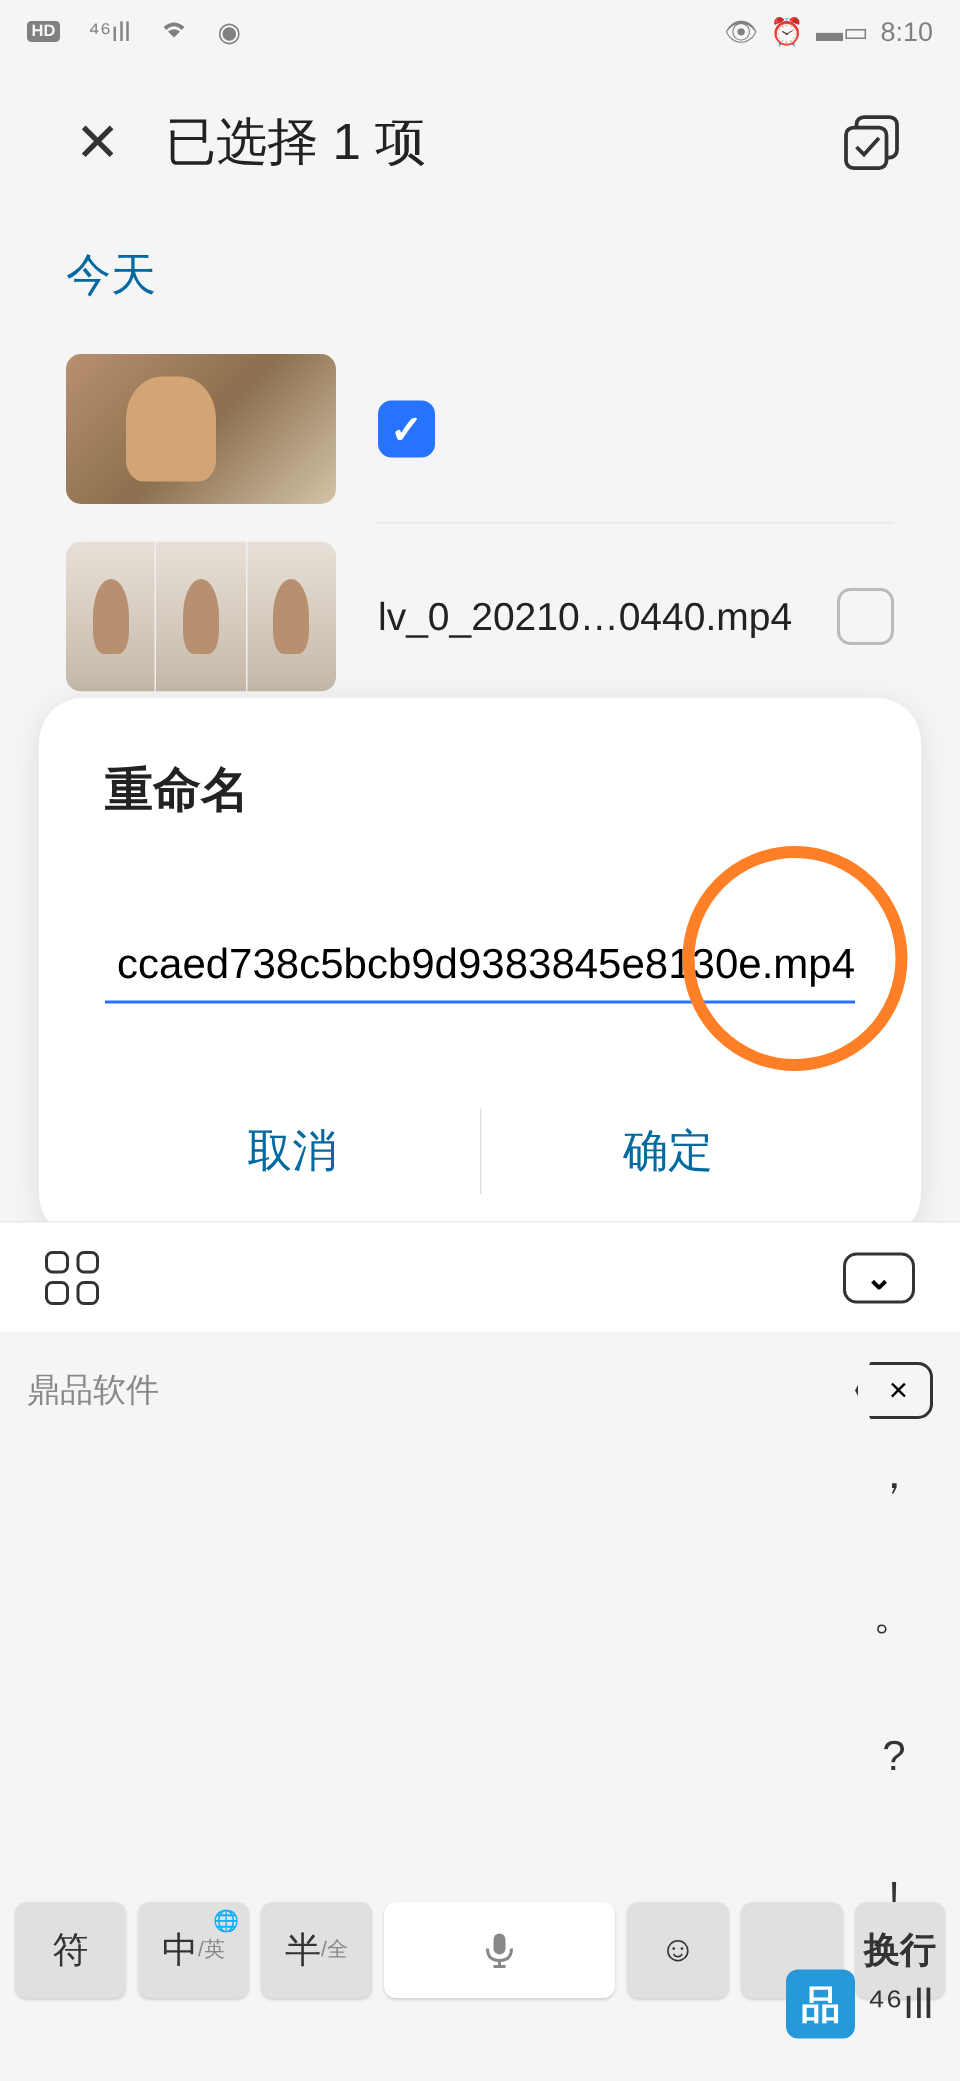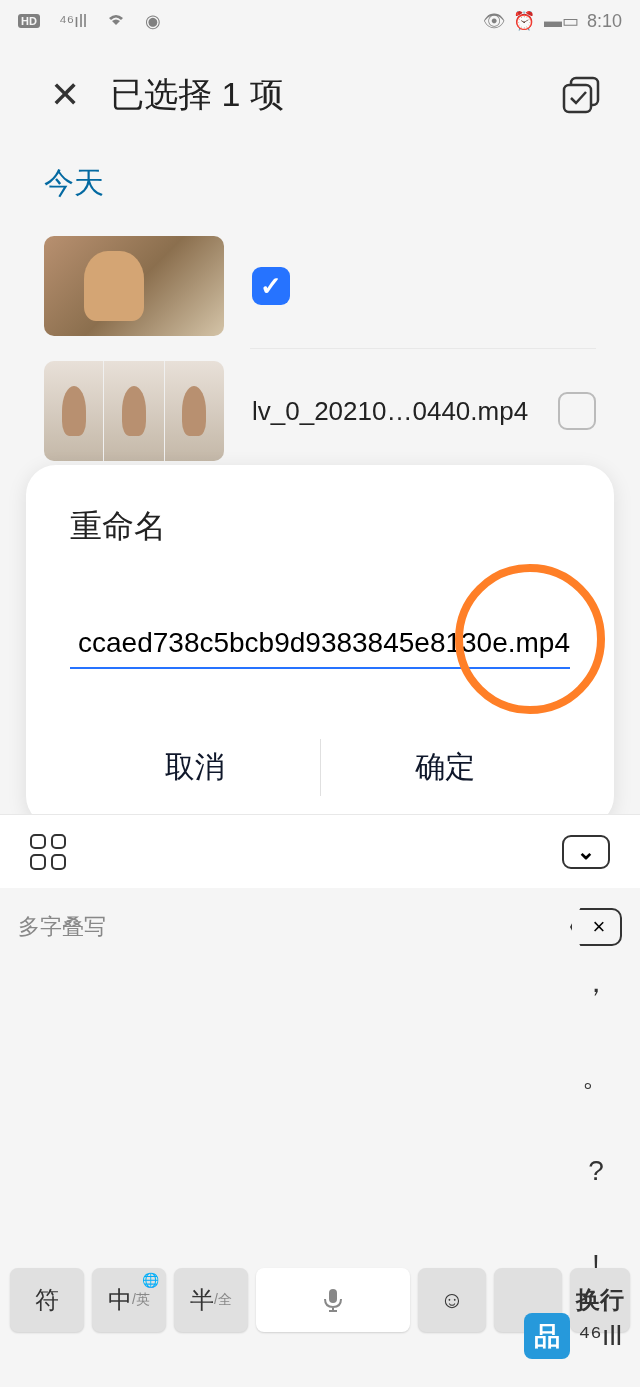--- a/index.html
+++ b/index.html
@@ -23,27 +23,27 @@
     .thumb2-cell::after { content: ''; position: absolute; top: 25%; left: 30%; width: 40%; height: 50%; background: #b89070; border-radius: 50% 50% 30% 30%; }
     .file-info { flex: 1; min-width: 0; }
     .file-name { font-size: 26px; color: #222; white-space: nowrap; overflow: hidden; text-overflow: ellipsis; }
     .file-meta { font-size: 22px; color: #888; margin-top: 6px; }
     .checkbox { width: 38px; height: 38px; border-radius: 9px; flex-shrink: 0; }
     .checkbox.checked { background: #2673ff; display: flex; align-items: center; justify-content: center; }
     .checkbox.checked::after { content: '✓'; color: white; font-size: 26px; font-weight: bold; }
     .checkbox.unchecked { border: 2.5px solid #bbb; }
     .divider { height: 1px; background: #e8e8e8; margin-left: 250px; margin-right: 44px; }
     .dialog { position: absolute; top: 465px; left: 26px; right: 26px; background: white; border-radius: 30px; padding: 40px 44px 18px; box-shadow: 0 4px 20px rgba(0,0,0,0.1); }
-    .dialog-title { font-size: 32px; color: #222; font-weight: 400; margin-bottom: 70px; }
+    .dialog-title { font-size: 32px; color: #222; font-weight: 700; margin-bottom: 70px; }
     .dialog-input-wrap { position: relative; }
     .dialog-input { width: 100%; font-size: 28px; padding: 8px 0; border: none; border-bottom: 2px solid #2673ff; background: transparent; outline: none; text-align: right; }
     .dialog-input::selection { background: #b3d4ff; }
     .highlight-circle { position: absolute; top: -55px; right: -35px; width: 150px; height: 150px; border: 8px solid #ff7f27; border-radius: 50%; pointer-events: none; z-index: 10; }
     .dialog-buttons { display: flex; margin-top: 58px; }
-    .dialog-btn { flex: 1; text-align: center; padding: 20px 0; font-size: 30px; color: #0f172a; }
+    .dialog-btn { flex: 1; text-align: center; padding: 20px 0; font-size: 30px; color: #0369a1; }
     .dialog-divider { width: 1px; background: #e0e0e0; margin: 12px 0; }
     .kb-toolbar { position: absolute; top: 814px; left: 0; right: 0; height: 74px; background: white; display: flex; align-items: center; justify-content: space-between; padding: 0 30px; border-top: 1px solid #e8e8e8; }
     .kb-grid-icon { display: grid; grid-template-columns: 1fr 1fr; gap: 5px; width: 36px; height: 36px; }
     .kb-grid-icon span { border: 2.5px solid #333; border-radius: 5px; }
     .kb-collapse { width: 48px; height: 34px; border: 2.5px solid #333; border-radius: 9px; display: flex; align-items: center; justify-content: center; }
     .kb-collapse::after { content: '⌄'; font-size: 22px; font-weight: bold; line-height: 0.5; }
     .suggestion-bar { position: absolute; top: 888px; left: 0; right: 0; height: 78px; display: flex; align-items: center; justify-content: space-between; padding: 0 18px; background: #f5f5f5; }
     .suggestion-text { font-size: 22px; color: #888; }
     .backspace-key { width: 52px; height: 38px; border: 2.5px solid #333; border-radius: 8px 10px 10px 8px; clip-path: polygon(20% 0, 100% 0, 100% 100%, 20% 100%, 0 50%); display: flex; align-items: center; justify-content: center; padding-left: 6px; }
     .backspace-key::after { content: '×'; font-size: 22px; }
@@ -137,21 +137,21 @@
   <div class="kb-grid-icon">
       <span></span>
       <span></span>
       <span></span>
       <span></span>
     </div>
   <div class="kb-collapse"></div>
 </div>
 
 <div class="suggestion-bar">
-  <span class="suggestion-text">多字叠写</span>
+  <span class="suggestion-text">鼎品软件</span>
   <div class="backspace-key"></div>
 </div>
 
 <div class="punct-col">
   <div class="punct-key">，</div>
   <div class="punct-key">。</div>
   <div class="punct-key">?</div>
   <div class="punct-key">!</div>
 </div>
 

